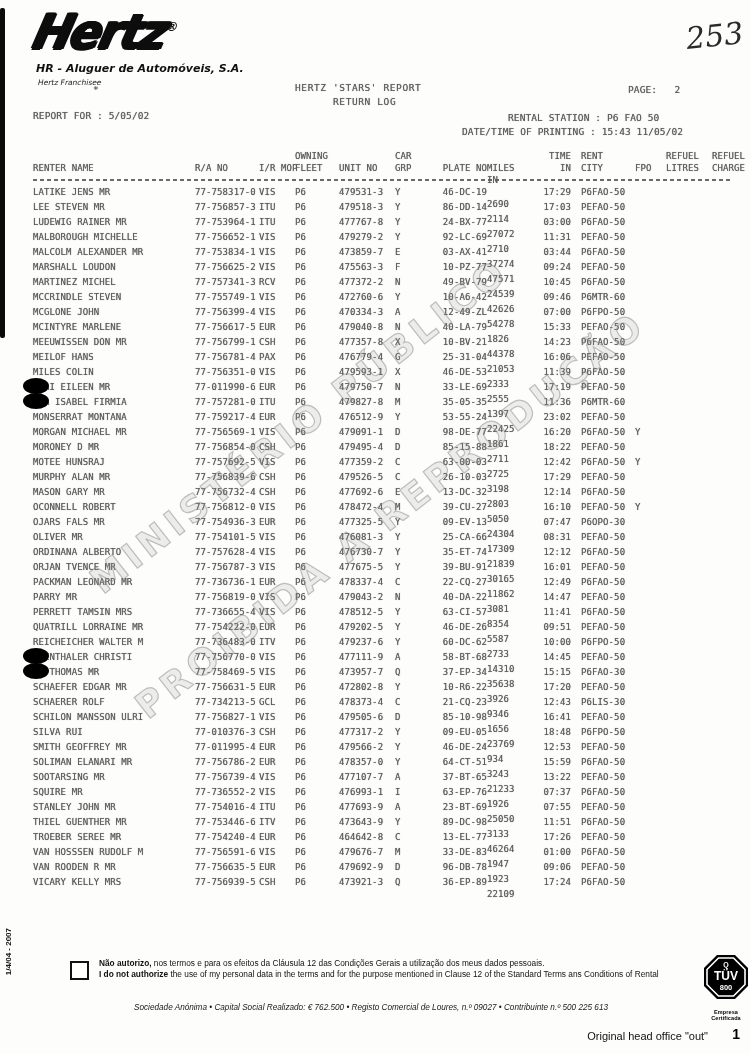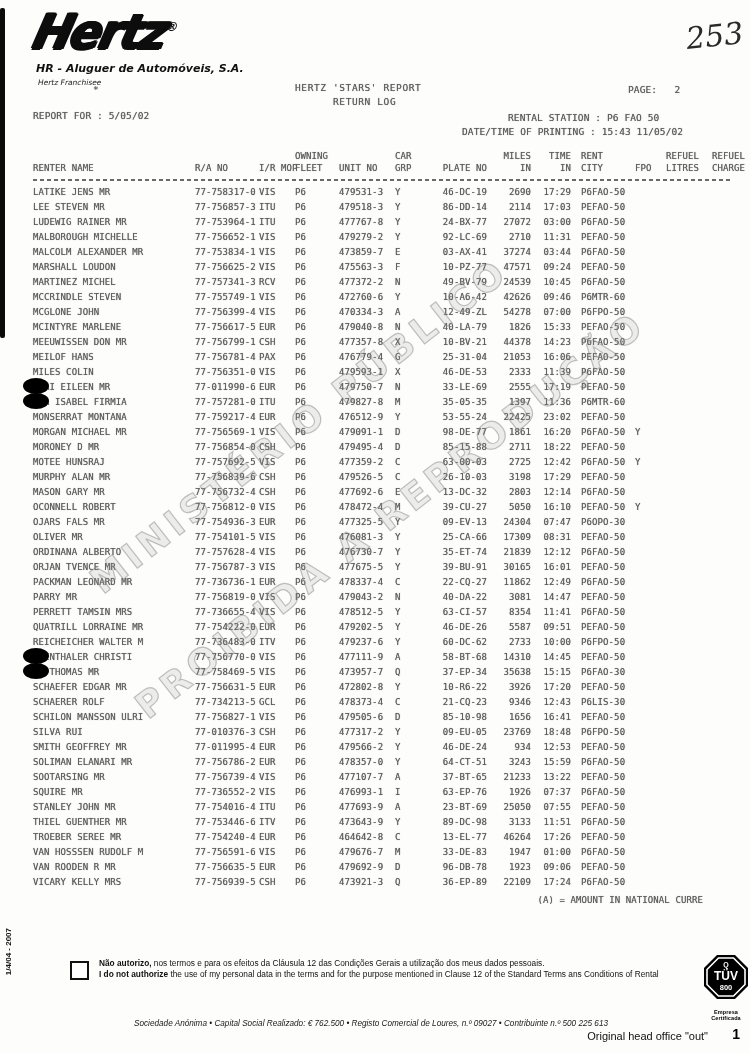--- a/index.html
+++ b/index.html
@@ -31,21 +31,21 @@
   .thead{display:flex;height:12px;line-height:12px;white-space:nowrap;}
   .trow{display:flex;height:15px;line-height:15px;white-space:nowrap;}
   .c{display:inline-block;flex:none;overflow:visible;}
   .c0{width:150px;position:relative;}
   .c1{width:64px;padding-left:12px;}
   .c2{width:36px;}
   .c3{width:44px;}
   .c4{width:56px;}
   .c5{width:26px;}
   .c6{width:66px;text-align:right;}
-  .c7{width:44px;text-align:right;}
+  .c7{width:44px;text-align:left;margin-top:12px;}
   .c8{width:40px;text-align:right;}
   .c9{width:64px;padding-left:10px;box-sizing:border-box;}
   .c10{width:18px;text-align:left;}
   .c11{width:46px;text-align:right;}
   .c12{width:46px;text-align:right;}
   .sep{height:2px;margin:5px 0 4px 0;width:698px;
        background:repeating-linear-gradient(90deg,#6a6a6a 0 4px,transparent 4px 7px);}
   .footnote{width:698px;text-align:right;padding-right:28px;box-sizing:border-box;margin-top:5px;}
   .blob{position:absolute;left:-10px;top:-2px;width:26px;height:16px;background:#000;border-radius:50%;}
 
@@ -59,21 +59,21 @@
   
   .side-note{position:absolute;left:4px;top:928px;font-family:"Liberation Sans",sans-serif;
       font-weight:bold;font-size:8px;color:#111;writing-mode:vertical-rl;transform:rotate(180deg);}
   .consent{position:absolute;left:70px;top:958px;width:596px;font-family:"Liberation Sans",sans-serif;
       font-size:8.3px;color:#111;line-height:11px;}
   .consent .box{position:absolute;left:0;top:3px;width:15px;height:15px;border:2px solid #111;background:#fff;}
   .consent .lines{margin-left:29px;}
   .address{position:absolute;left:78px;top:1002px;width:586px;text-align:center;
       font-family:"Liberation Sans",sans-serif;font-style:italic;color:#191919;}
   .address .a1{font-size:9.3px;font-weight:bold;line-height:12px;}
-  .address .a2{font-size:8.2px;line-height:11px;margin-top:16px;}
+  .address .a2{font-size:8.2px;line-height:11px;}
   .tuv{position:absolute;left:699px;top:954px;width:54px;text-align:center;
       font-family:"Liberation Sans",sans-serif;}
   .tuv .cap{font-size:5.5px;font-weight:bold;color:#000;margin-top:1px;letter-spacing:.1px;}
   .orig-note{position:absolute;right:42px;top:1030px;font-family:"Liberation Sans",sans-serif;
       font-size:11px;color:#111;}
   .orig-page{position:absolute;right:10px;top:1026px;font-family:"Liberation Sans",sans-serif;
       font-size:14px;font-weight:bold;color:#000;}
 </style>
 </head>
 <body>
@@ -827,21 +827,20 @@
           <span class="c c5">Q</span>
           <span class="c c6">36-EP-89</span>
           <span class="c c7">22109</span>
           <span class="c c8">17:24</span>
           <span class="c c9">P6FAO-50</span>
           <span class="c c10"></span>
           <span class="c c11"></span>
           <span class="c c12"></span>
         </div>
       </div>
-    <div class="footnote">(A) = AMOUNT IN NATIONAL CURRE</div>
   </div>
 
   <div class="wm wm1">MINISTÉRIO PÚBLICO</div>
   <div class="wm wm2">PROIBIDA A REPRODUÇÃO</div>
 
   <div class="side-note">1/4/04 - 2007</div>
 
   <div class="consent">
     <span class="box"></span>
     <div class="lines">

